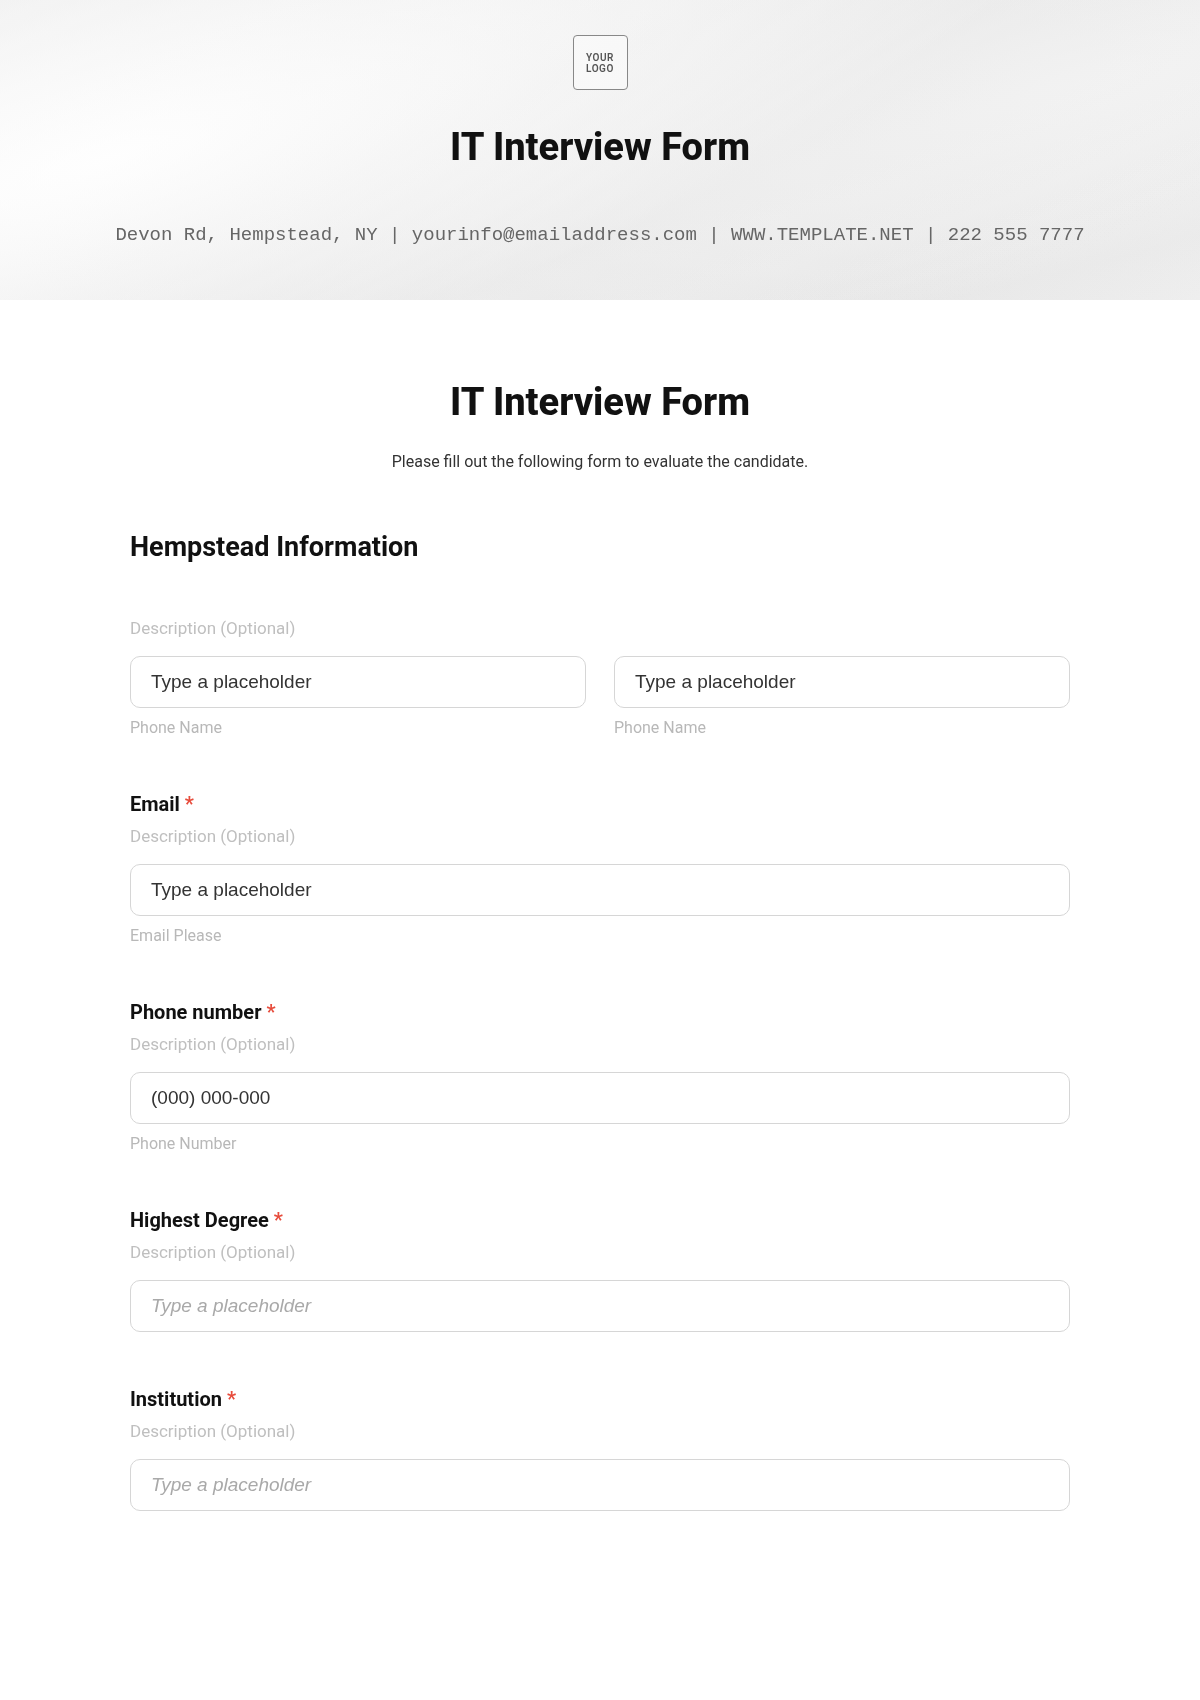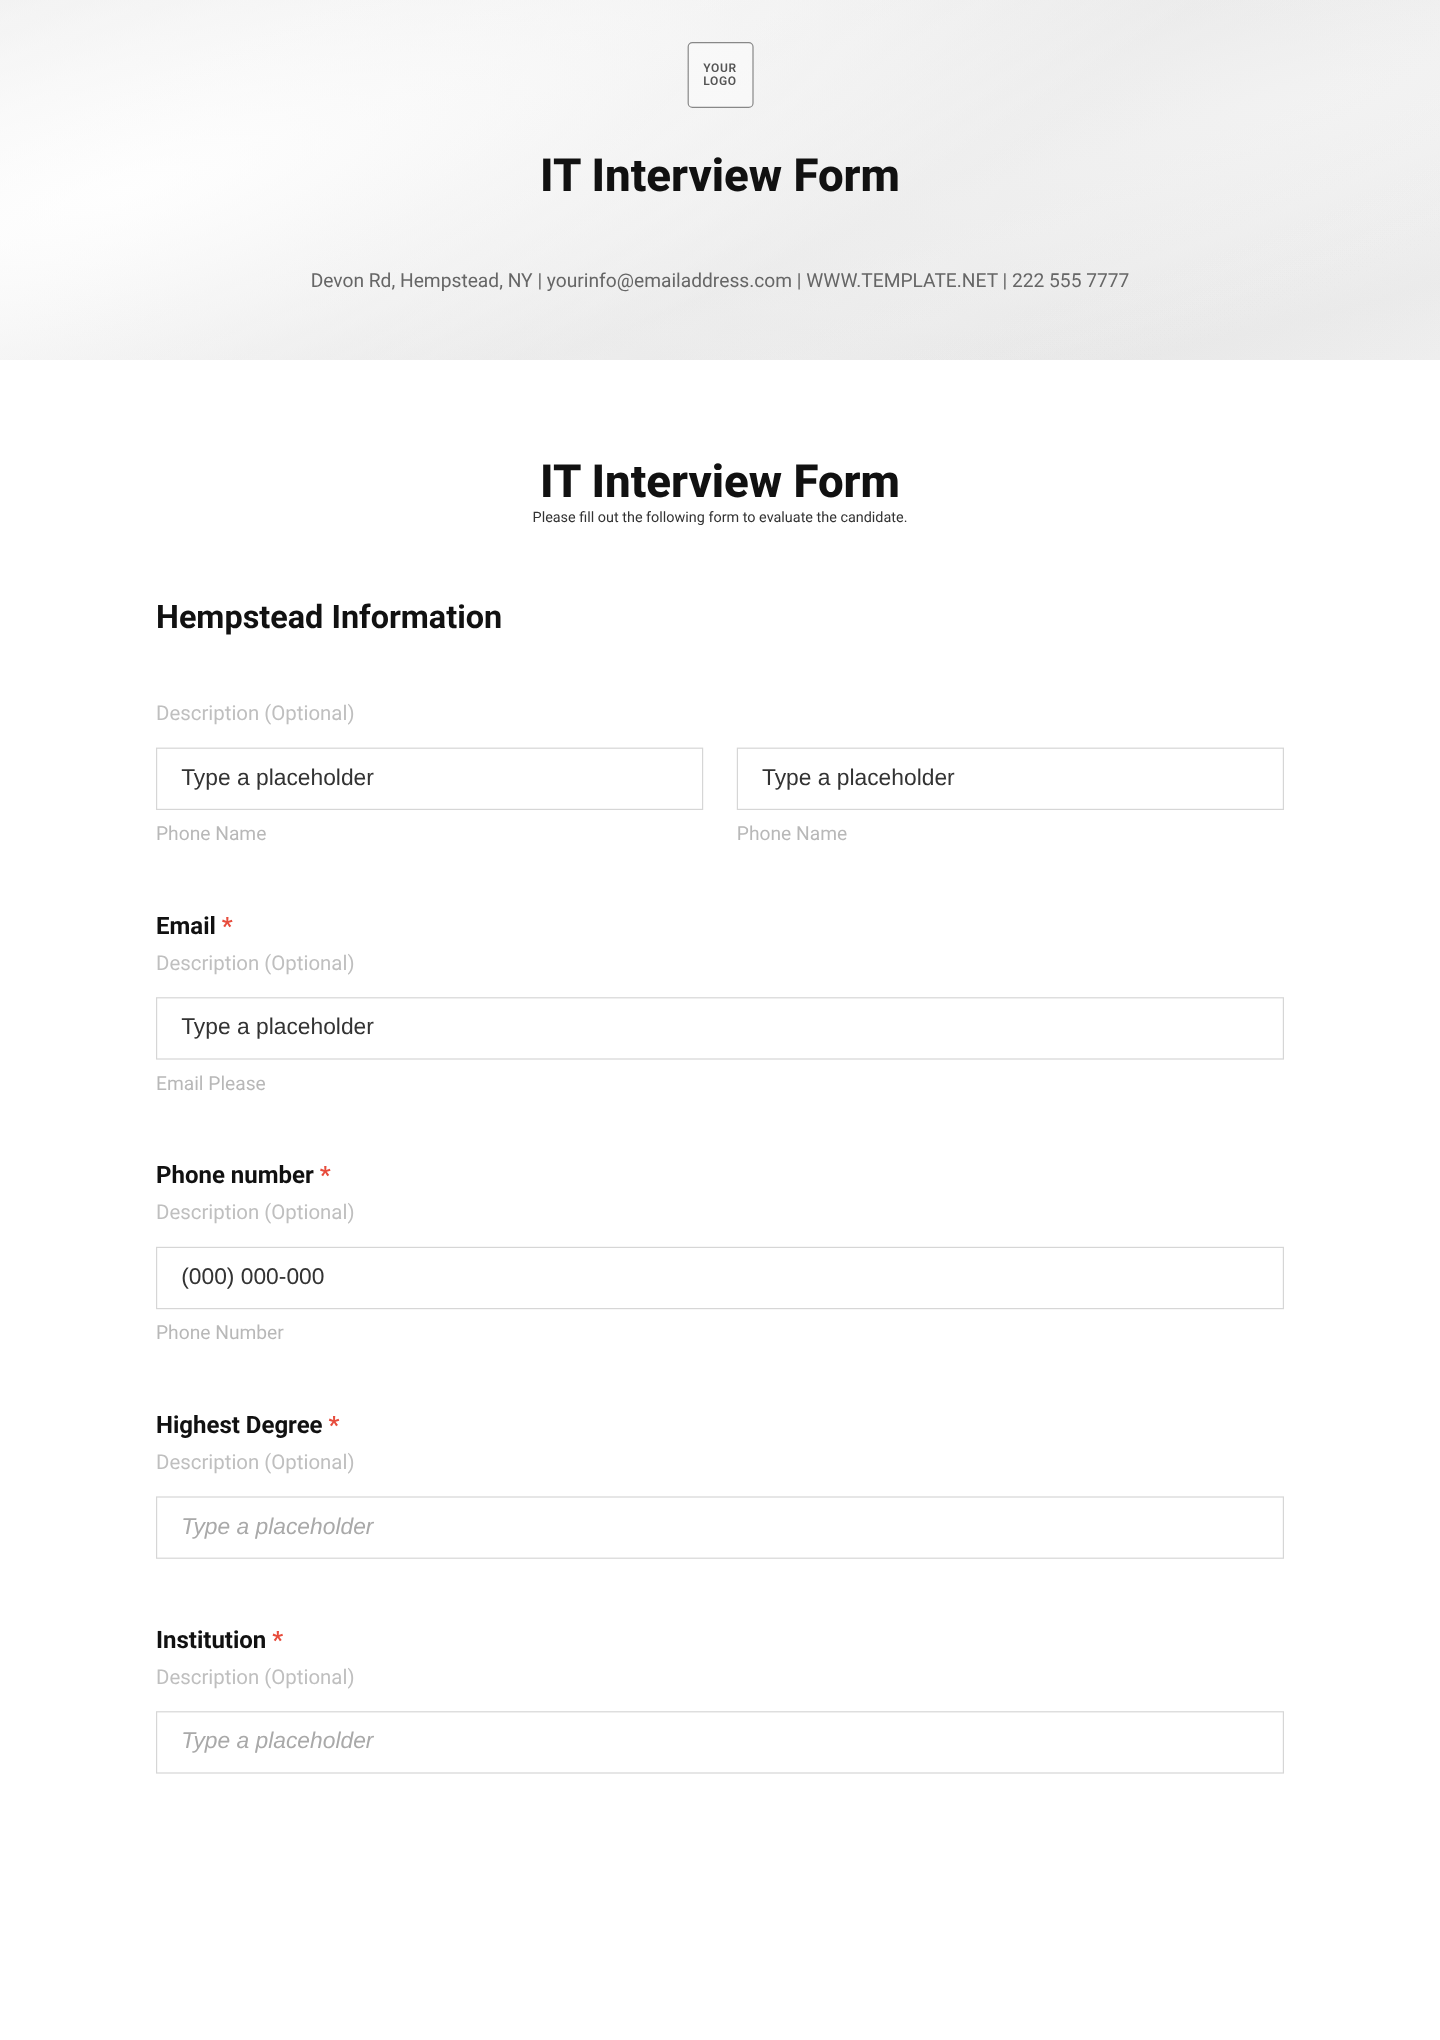--- a/index.html
+++ b/index.html
@@ -51,39 +51,41 @@
   }
   .hero-title {
     font-size: 38px;
     font-weight: 800;
     color: #111;
     margin-top: 35px;
     position: relative;
     z-index: 2;
   }
   .hero-sub {
-    font-size: 16px;
+    font-size: 19px;
     color: #666;
     margin-top: 55px;
     position: relative;
     z-index: 2;
+    font-family: Liberation Mono, monospace;
   }
   .content {
     padding: 80px 130px 40px 130px;
   }
   .main-title {
     font-size: 38px;
     font-weight: 800;
     text-align: center;
     color: #111;
   }
   .main-sub {
-    font-size: 12px;
+    font-size: 16px;
     color: #333;
     text-align: center;
+    margin-top: 28px;
   }
   .section-heading {
     font-size: 27px;
     font-weight: 700;
     color: #111;
     margin-top: 60px;
   }
   .field {
     margin-top: 55px;
   }
@@ -104,21 +106,21 @@
   .row {
     display: flex;
     gap: 28px;
     margin-top: 18px;
   }
   .col { flex: 1; }
   .input {
     width: 100%;
     height: 52px;
     border: 1px solid #d6d6d6;
-    border-radius: 0;
+    border-radius: 10px;
     padding: 0 20px;
     font-size: 19px;
     color: #333;
     background: #fff;
     outline: none;
   }
   .input::placeholder {
     color: #a9a9a9;
     font-style: italic;
   }

